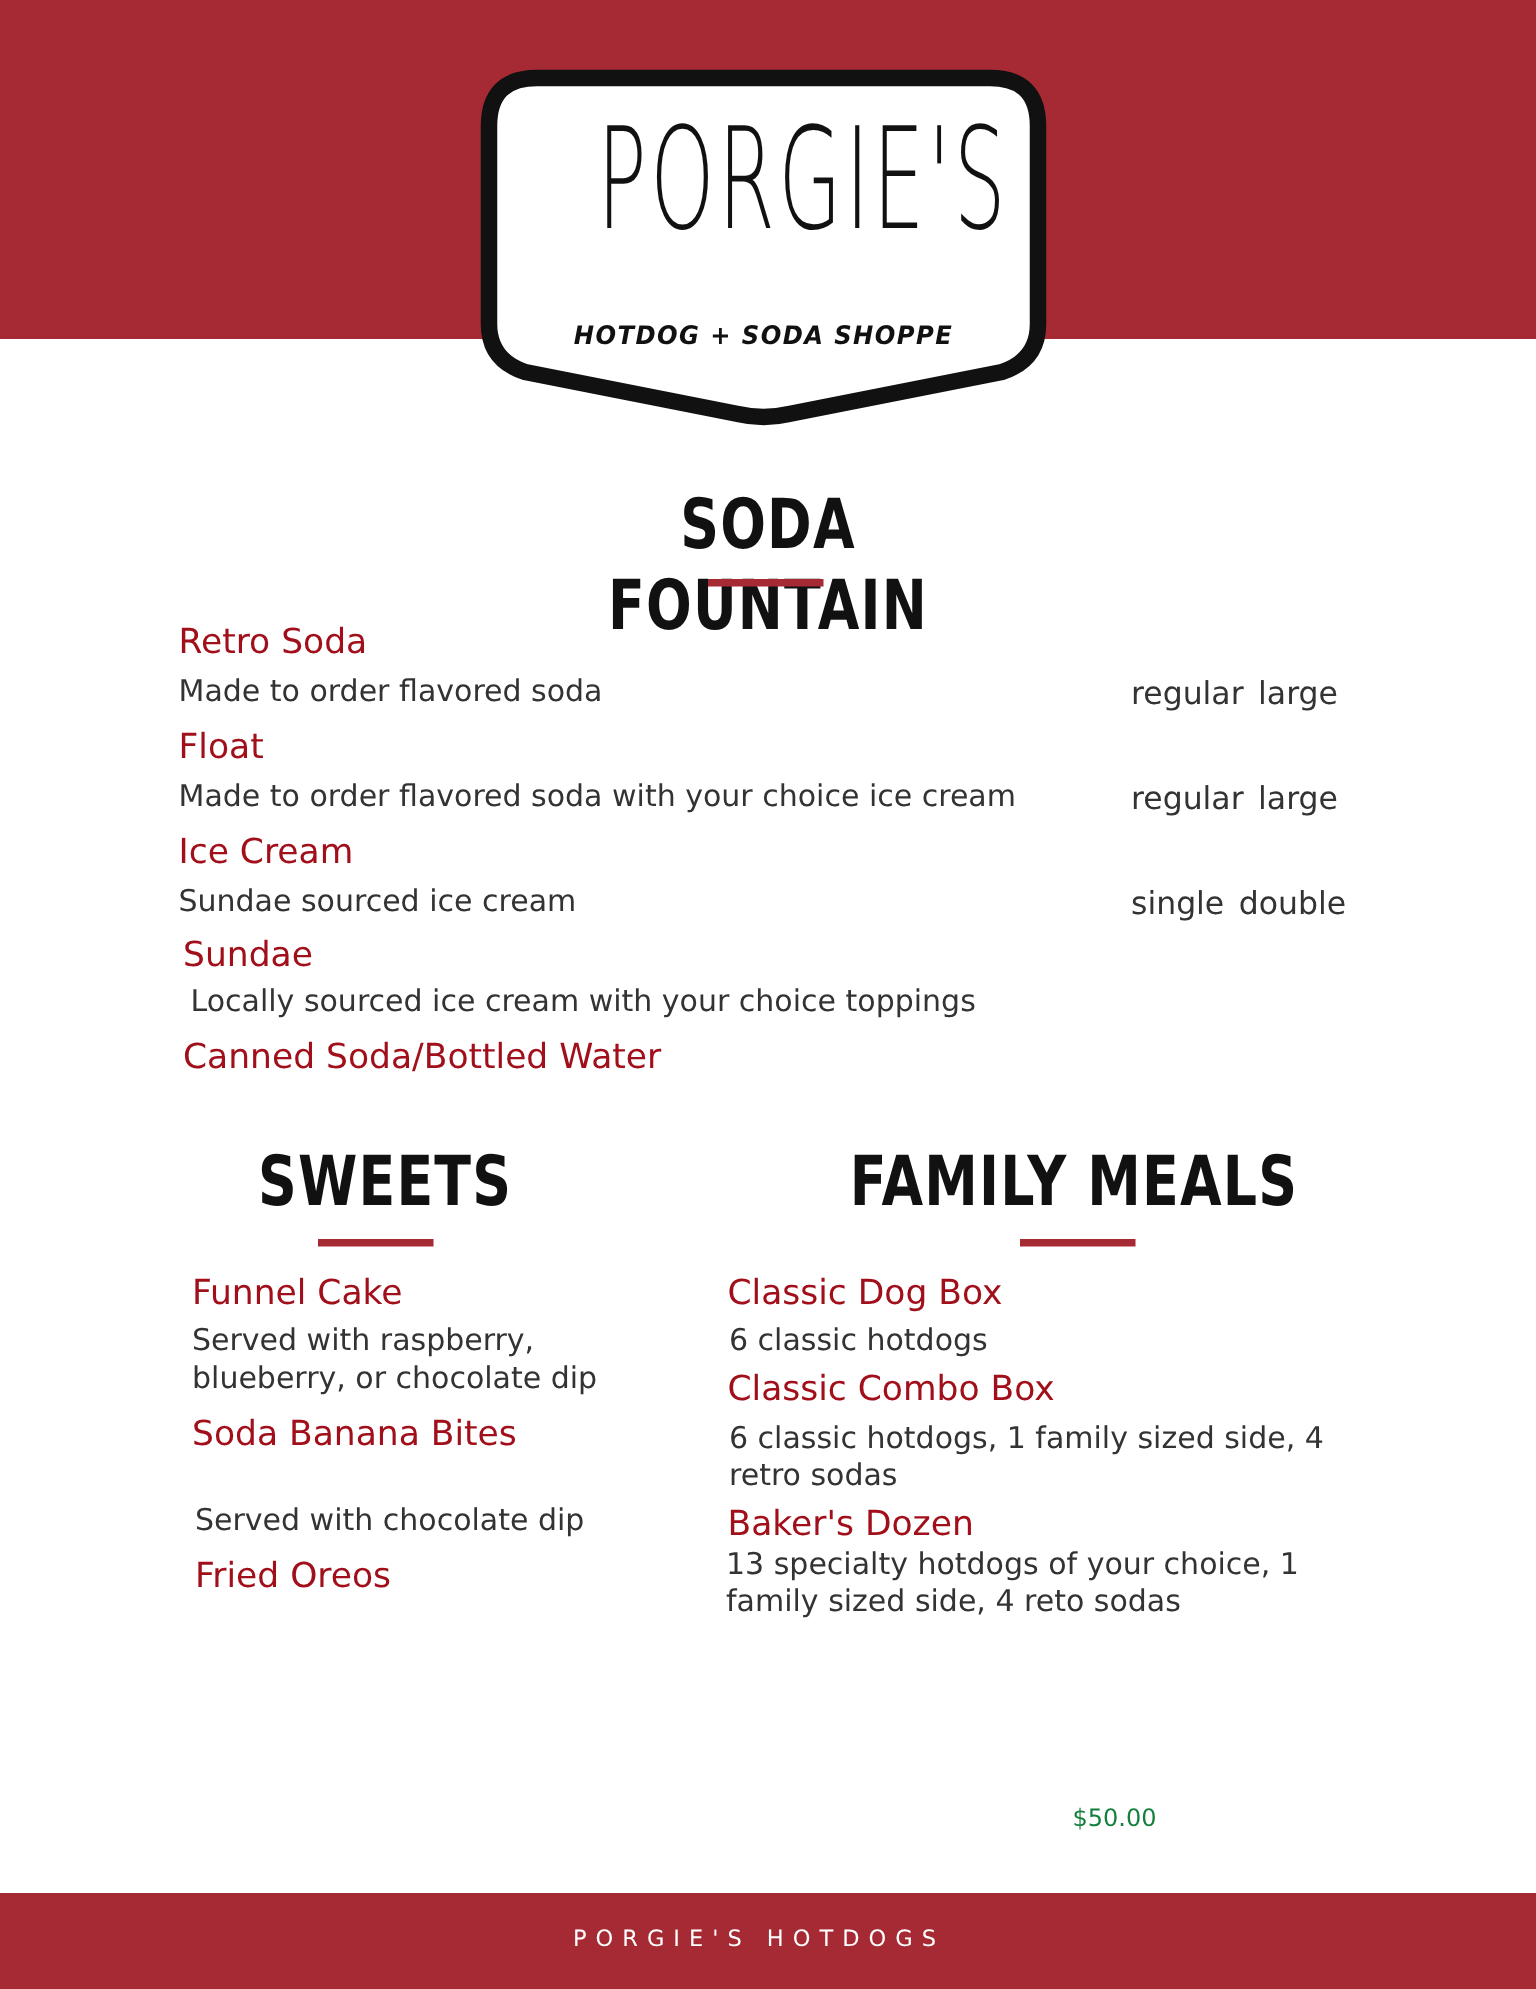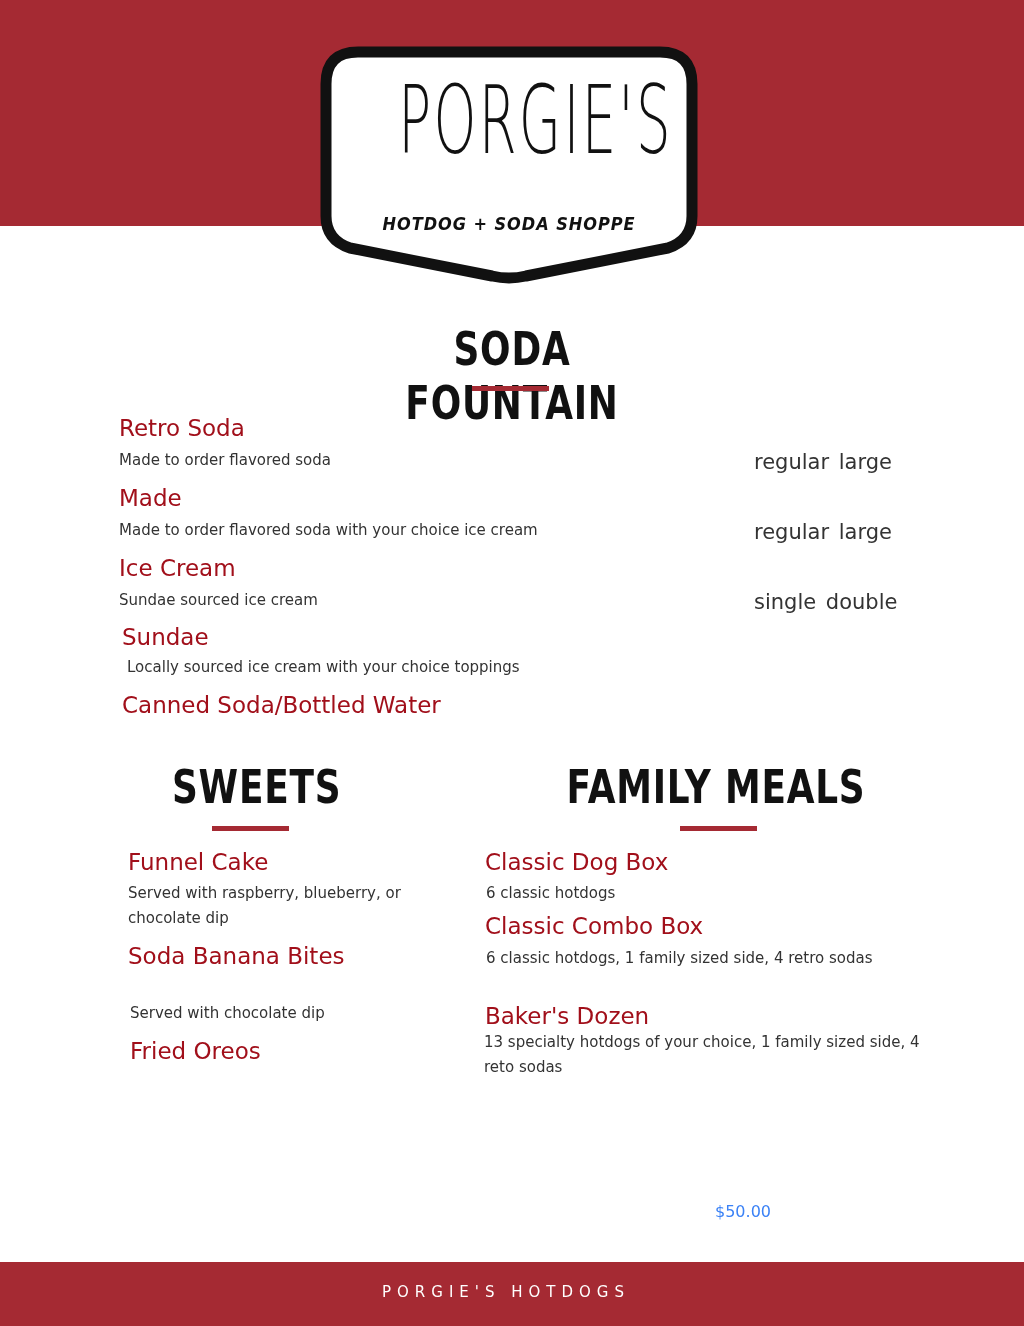--- a/index.html
+++ b/index.html
@@ -17,24 +17,24 @@
     font-weight: 300; font-size: 94px; letter-spacing: 4px; color: #111; transform: scaleX(0.58); transform-origin: center;
     line-height: 1; }
   .logo-sub { position: absolute; left: 0; width: 382px; top: 170px; text-align: center; font-family: "DejaVu Sans", sans-serif;
     font-weight: bold; font-style: italic; font-size: 17px; color: #111; letter-spacing: 1px; transform: scaleX(0.95); }
 
   .section-title { position: absolute; font-family: "DejaVu Sans", sans-serif; font-weight: bold; color: #111;
     text-align: center; transform: scaleX(0.78); transform-origin: center; letter-spacing: 1px; }
   .rule { position: absolute; height: 5px; background: #a52a33; }
 
   .item-title { position: absolute; color: #a10f1a; font-family: "DejaVu Sans", sans-serif; font-size: 23px; white-space: nowrap; }
-  .item-desc { position: absolute; color: #333333; font-family: "DejaVu Sans", sans-serif; font-size: 15px; white-space: nowrap; line-height: 25px; }
+  .item-desc { position: absolute; color: #333333; font-family: "DejaVu Sans", sans-serif; font-size: 20px; white-space: nowrap; line-height: 25px; }
   .item-desc.wrap { white-space: normal; }
   .size-label { position: absolute; color: #333333; font-family: "DejaVu Sans", sans-serif; font-size: 21px; white-space: nowrap; word-spacing: 3px; }
-  .price { position: absolute; color: #3b82f6; font-family: "DejaVu Sans", sans-serif; font-size: 16px; }
+  .price { position: absolute; color: #15803d; font-family: "DejaVu Sans", sans-serif; font-size: 16px; }
 </style>
 </head>
 <body>
 
 <div class="top-band"></div>
 
 <div class="logo">
   <svg width="382" height="240" viewBox="0 0 382 240">
     <path d="M40 8 L342 8 Q374 8 374 40 L374 172 Q374 196 350 204 L208 232 Q191 236 174 232 L32 204 Q8 196 8 172 L8 40 Q8 8 40 8 Z" fill="#ffffff" stroke="#111111" stroke-width="11" stroke-linejoin="round"></path>
   </svg>
@@ -42,21 +42,21 @@
   <div class="logo-sub">HOTDOG + SODA SHOPPE</div>
 </div>
 
 <div class="section-title" style="left:312px; top:322px; width:400px; font-size:46px;">SODA FOUNTAIN</div>
 <div class="rule" style="left:472px; top:386px; width:77px;"></div>
 
 <div class="item-title" style="left:119px; top:415px;">Retro Soda</div>
 <div class="item-desc" style="left:119px; top:448px;">Made to order flavored soda</div>
 <div class="size-label" style="left:754px; top:450px;">regular  large</div>
 
-<div class="item-title" style="left:119px; top:485px;">Made</div>
+<div class="item-title" style="left:119px; top:485px;">Float</div>
 <div class="item-desc" style="left:119px; top:518px;">Made to order flavored soda with your choice ice cream</div>
 <div class="size-label" style="left:754px; top:520px;">regular  large</div>
 
 <div class="item-title" style="left:119px; top:555px;">Ice Cream</div>
 <div class="item-desc" style="left:119px; top:588px;">Sundae sourced ice cream</div>
 <div class="size-label" style="left:754px; top:590px;">single  double</div>
 
 <div class="item-title" style="left:122px; top:624px;">Sundae</div>
 <div class="item-desc" style="left:127px; top:655px;">Locally sourced ice cream with your choice toppings</div>
 

